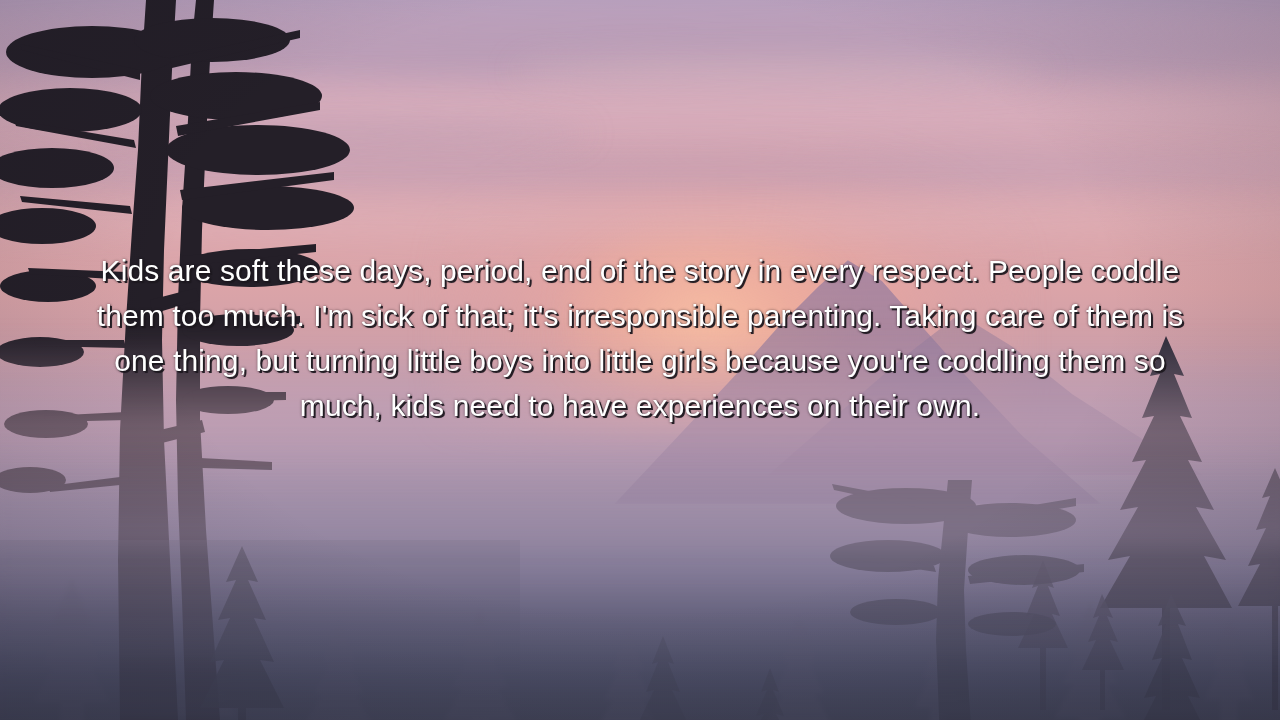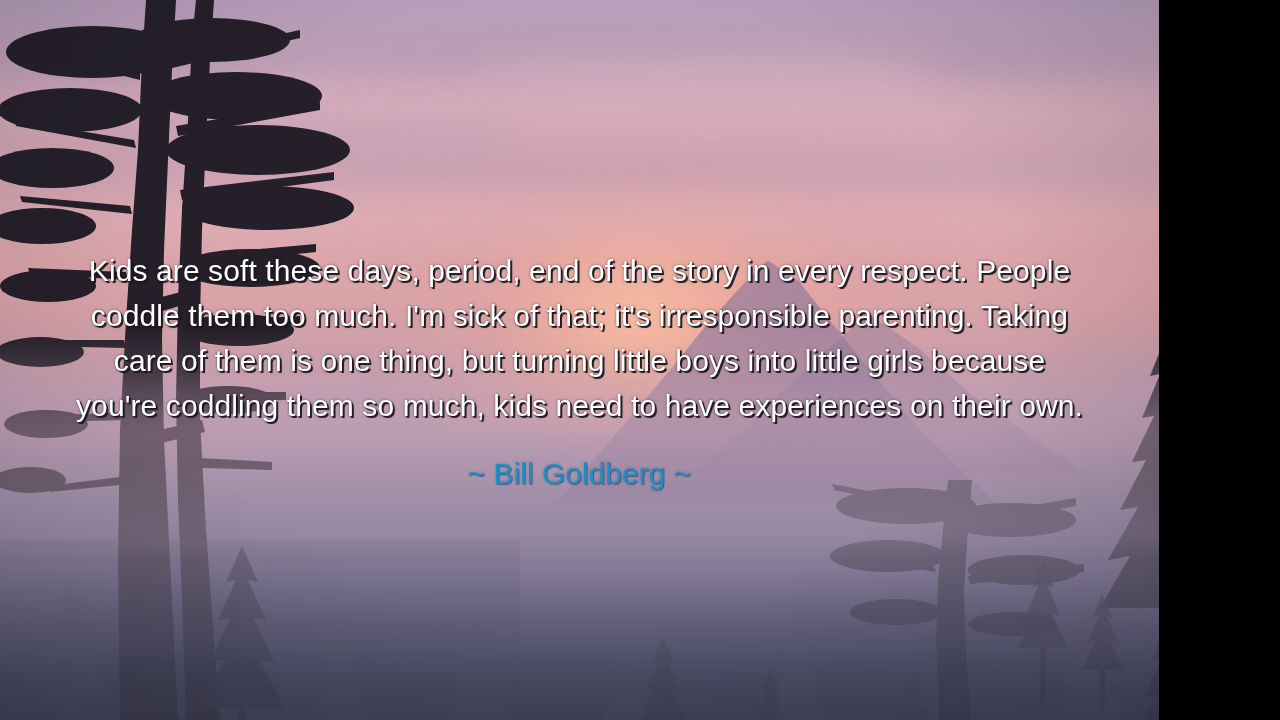--- a/index.html
+++ b/index.html
@@ -3,21 +3,21 @@
 <meta charset="utf-8">
 <title>Quote Image</title>
 <style>
   html, body {
     margin: 0;
     padding: 0;
     background: #000;
   }
   #stage {
     position: relative;
-    width: 1159px;
+    width: 1280px;
     height: 720px;
     overflow: hidden;
     font-family: "Liberation Sans", sans-serif;
     background: #b79bb4;
   }
 
   
   .scene {
     position: absolute;
     inset: 0;
@@ -335,16 +335,15 @@
     </div>
 
     <div class="fog fogA"></div>
     <div class="fog fogB"></div>
     <div class="fog fogC"></div>
     <div style="position:absolute;inset:0;background:radial-gradient(ellipse at 50% 42%, rgba(0,0,0,0) 52%, rgba(20,18,30,0.20) 100%);"></div>
   </div>
 
   <div class="quote-wrap">
     <div class="quote-text">Kids are soft these days, period, end of the story in every respect. People coddle them too much. I'm sick of that; it's irresponsible parenting. Taking care of them is one thing, but turning little boys into little girls because you're coddling them so much, kids need to have experiences on their own.</div>
-    <div class="attrib">~ Bill Goldberg ~</div>
   </div>
 
 </div>
 
 </body></html>

